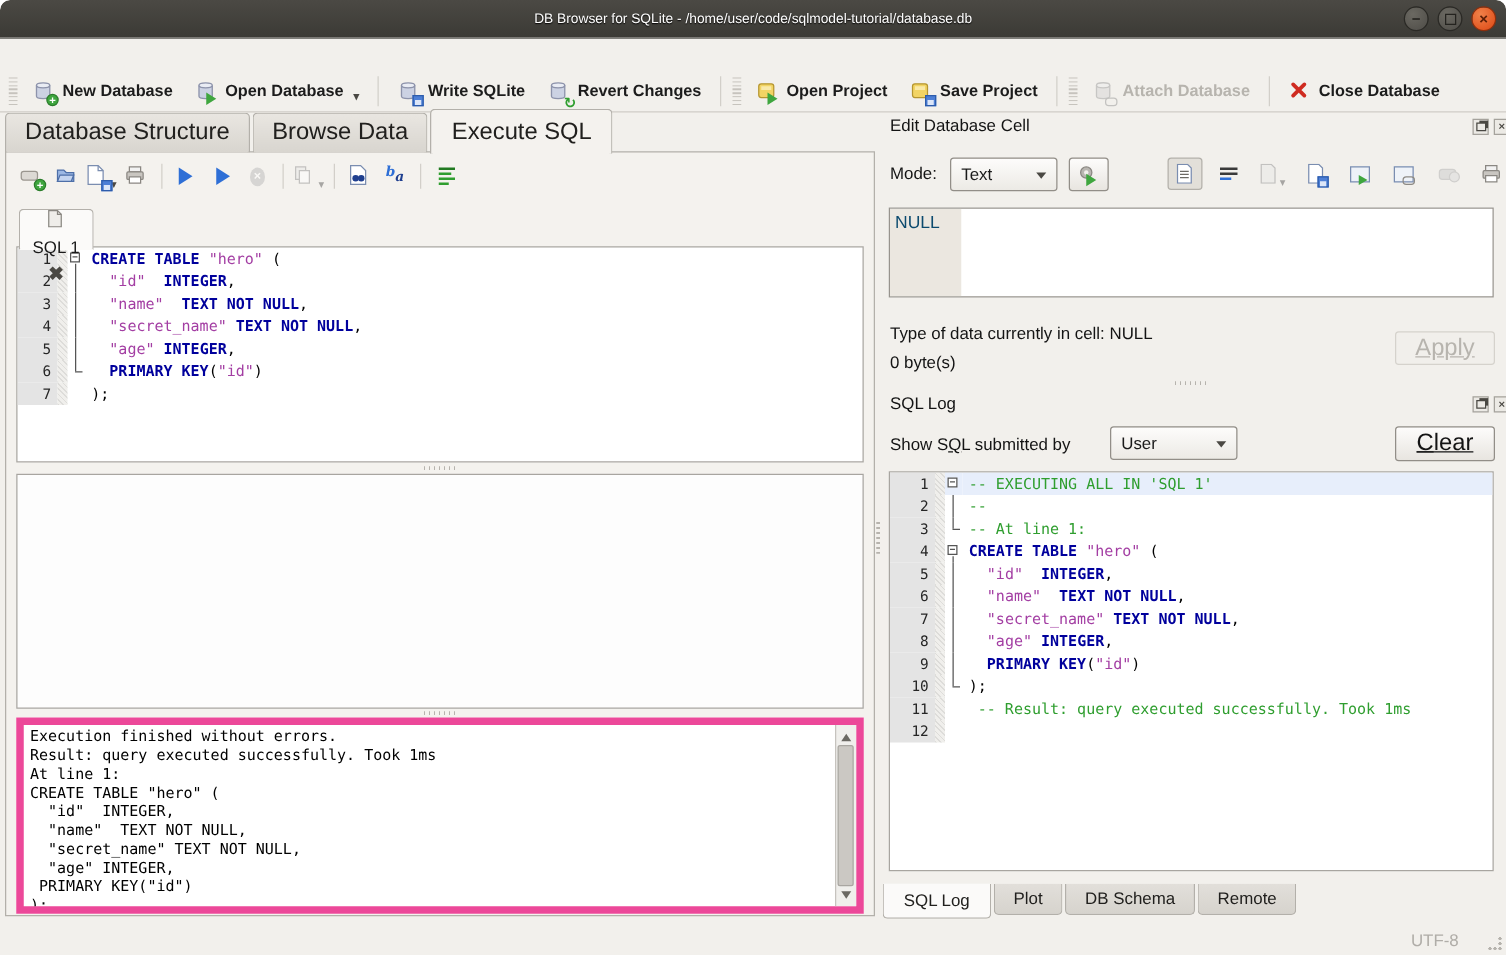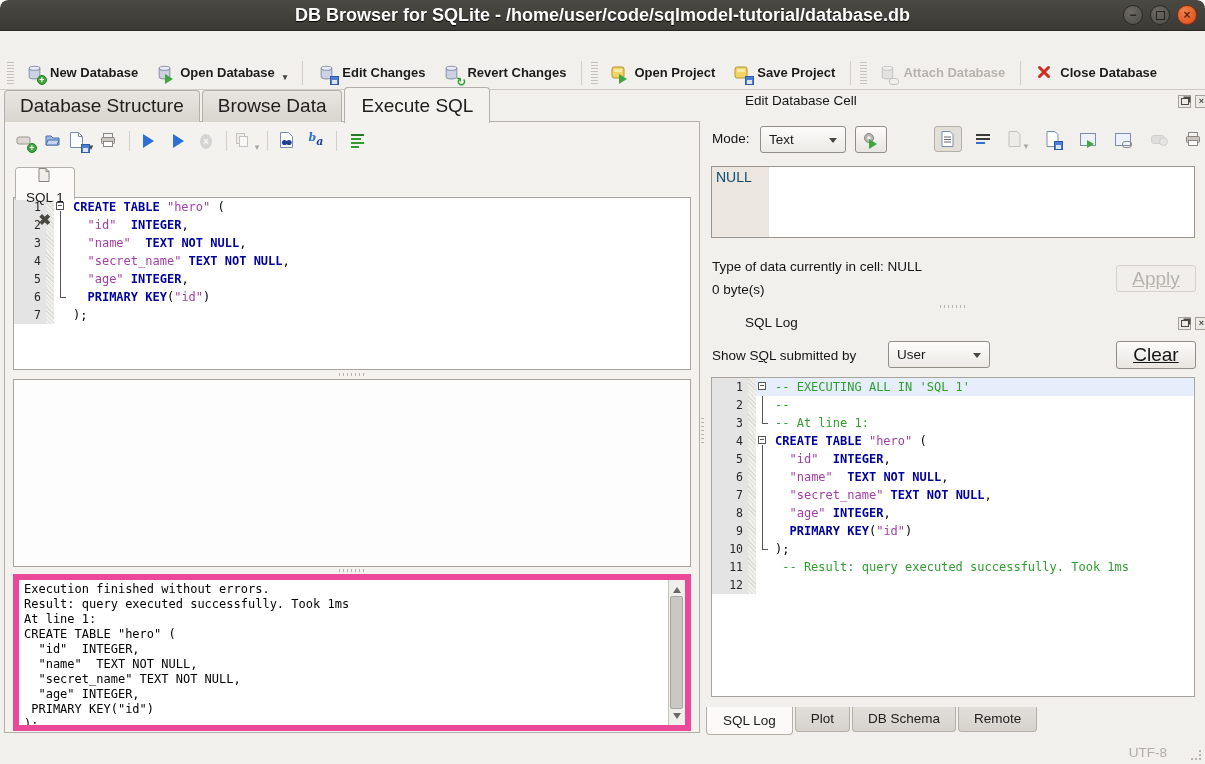--- a/index.html
+++ b/index.html
@@ -4,21 +4,21 @@
 <style>
   html,body{margin:0;padding:0;background:#ffffff;}
   #app{position:relative;width:1205px;height:764px;background:#f2f0ec;
        font-family:"Liberation Sans",sans-serif;font-size:13px;color:#1a1a1a;
        overflow:hidden;border-radius:8px 8px 0 0;}
 
   
   .titlebar{position:absolute;left:0;top:0;width:100%;height:30px;
     background:linear-gradient(#4b4944,#3b3a35);border-bottom:1px solid #282723;
     border-radius:8px 8px 0 0;display:flex;align-items:center;justify-content:center;}
-  .titlebar .title{color:#ffffff;font-weight:bold;font-size:18px;text-shadow:0 1px 1px #000;}
+  .titlebar .title{color:#ffffff;font-weight:normal;font-size:11px;text-shadow:0 1px 1px #000;}
   .winbtns{position:absolute;right:8px;top:5px;display:flex;gap:7px;}
   .wbtn{width:20px;height:20px;border-radius:50%;border:1px solid #2a2925;
     background:radial-gradient(circle at 35% 30%,#6b6962,#4e4c47);
     display:flex;align-items:center;justify-content:center;
     color:#24231f;font-size:12px;font-weight:bold;line-height:1;box-sizing:border-box;cursor:default;}
   .wbtn.close{background:radial-gradient(circle at 35% 30%,#f08149,#dd4814);border-color:#8c2f0d;color:#5d2008;}
   .maxglyph{width:7px;height:7px;border:1.5px solid #24231f;display:block;}
 
   
   .menubar{position:absolute;left:0;top:30px;width:100%;height:26px;background:#f2f0ec;
@@ -114,21 +114,21 @@
   .outputtext{position:absolute;left:0;top:0;right:16px;bottom:0;margin:0;padding:2px 5px;
     font:12px/15px "DejaVu Sans Mono",monospace;color:#000;white-space:pre;overflow:hidden;}
   .vscroll{position:absolute;right:0;top:0;bottom:0;width:16px;background:#f0efec;border-left:1px solid #c6c3be;}
   .sbtn{position:absolute;left:0;width:15px;height:15px;display:flex;align-items:center;justify-content:center;}
   .tri-up{width:0;height:0;border:4px solid transparent;border-bottom:6px solid #6b6963;}
   .tri-down{width:0;height:0;border:4px solid transparent;border-top:6px solid #6b6963;}
   .sthumb{position:absolute;left:1px;top:16px;bottom:16px;width:13px;background:#cbc8c3;
     border:1px solid #a9a6a1;border-radius:2px;box-sizing:border-box;}
 
   
-  .dockheader{position:absolute;font-size:13.5px;color:#141414;margin-left:33px;}
+  .dockheader{position:absolute;font-size:13.5px;color:#141414;}
   .dockbtns{position:absolute;display:flex;gap:4px;}
   .dbtn{width:13px;height:13px;border:1px solid #a5a29c;box-sizing:border-box;background:#eceae5;
     display:flex;align-items:center;justify-content:center;font:bold 9px/1 "Liberation Sans",sans-serif;color:#4a4843;}
   .floatglyph{width:6px;height:5px;border:1px solid #4a4843;box-shadow:2px -2px 0 -0.5px #4a4843;}
 
   .combo{height:27px;border:1px solid #928e88;border-radius:3px;
     background:linear-gradient(#fdfcfb,#eceae5);display:flex;align-items:center;
     justify-content:space-between;padding:0 8px;box-sizing:border-box;font-size:13.5px;cursor:default;}
   .combo .arr{width:0;height:0;border:4px solid transparent;border-top:5px solid #4a4843;margin-top:5px;}
   .btn{border:1px solid #928e88;border-radius:3px;background:linear-gradient(#fdfcfb,#e8e5e0);
@@ -219,21 +219,21 @@
     </button>
     <span class="tsep"></span>
     <button class="titem">
       <span class="icn">
         <svg class="svg16" width="17" height="17" viewBox="0 0 16 16">
             <path d="M3 4v8.2c0 1.1 2.2 1.8 5 1.8s5-.7 5-1.8V4" fill="#ccd2e3" stroke="#8d93ab"></path>
             <ellipse cx="8" cy="4" rx="5" ry="1.9" fill="#e9ecf4" stroke="#8d93ab"></ellipse>
           </svg>
         <span class="bfloppy"></span>
         </span>
-      <span class="tlabel">Edit Changes</span>
+      <span class="tlabel">Write SQLite</span>
     </button>
     <button class="titem">
       <span class="icn">
         <svg class="svg16" width="17" height="17" viewBox="0 0 16 16">
             <path d="M3 4v8.2c0 1.1 2.2 1.8 5 1.8s5-.7 5-1.8V4" fill="#ccd2e3" stroke="#8d93ab"></path>
             <ellipse cx="8" cy="4" rx="5" ry="1.9" fill="#e9ecf4" stroke="#8d93ab"></ellipse>
           </svg>
         <span class="brefresh">↻</span>
         </span>
       <span class="tlabel">Revert Changes</span>

